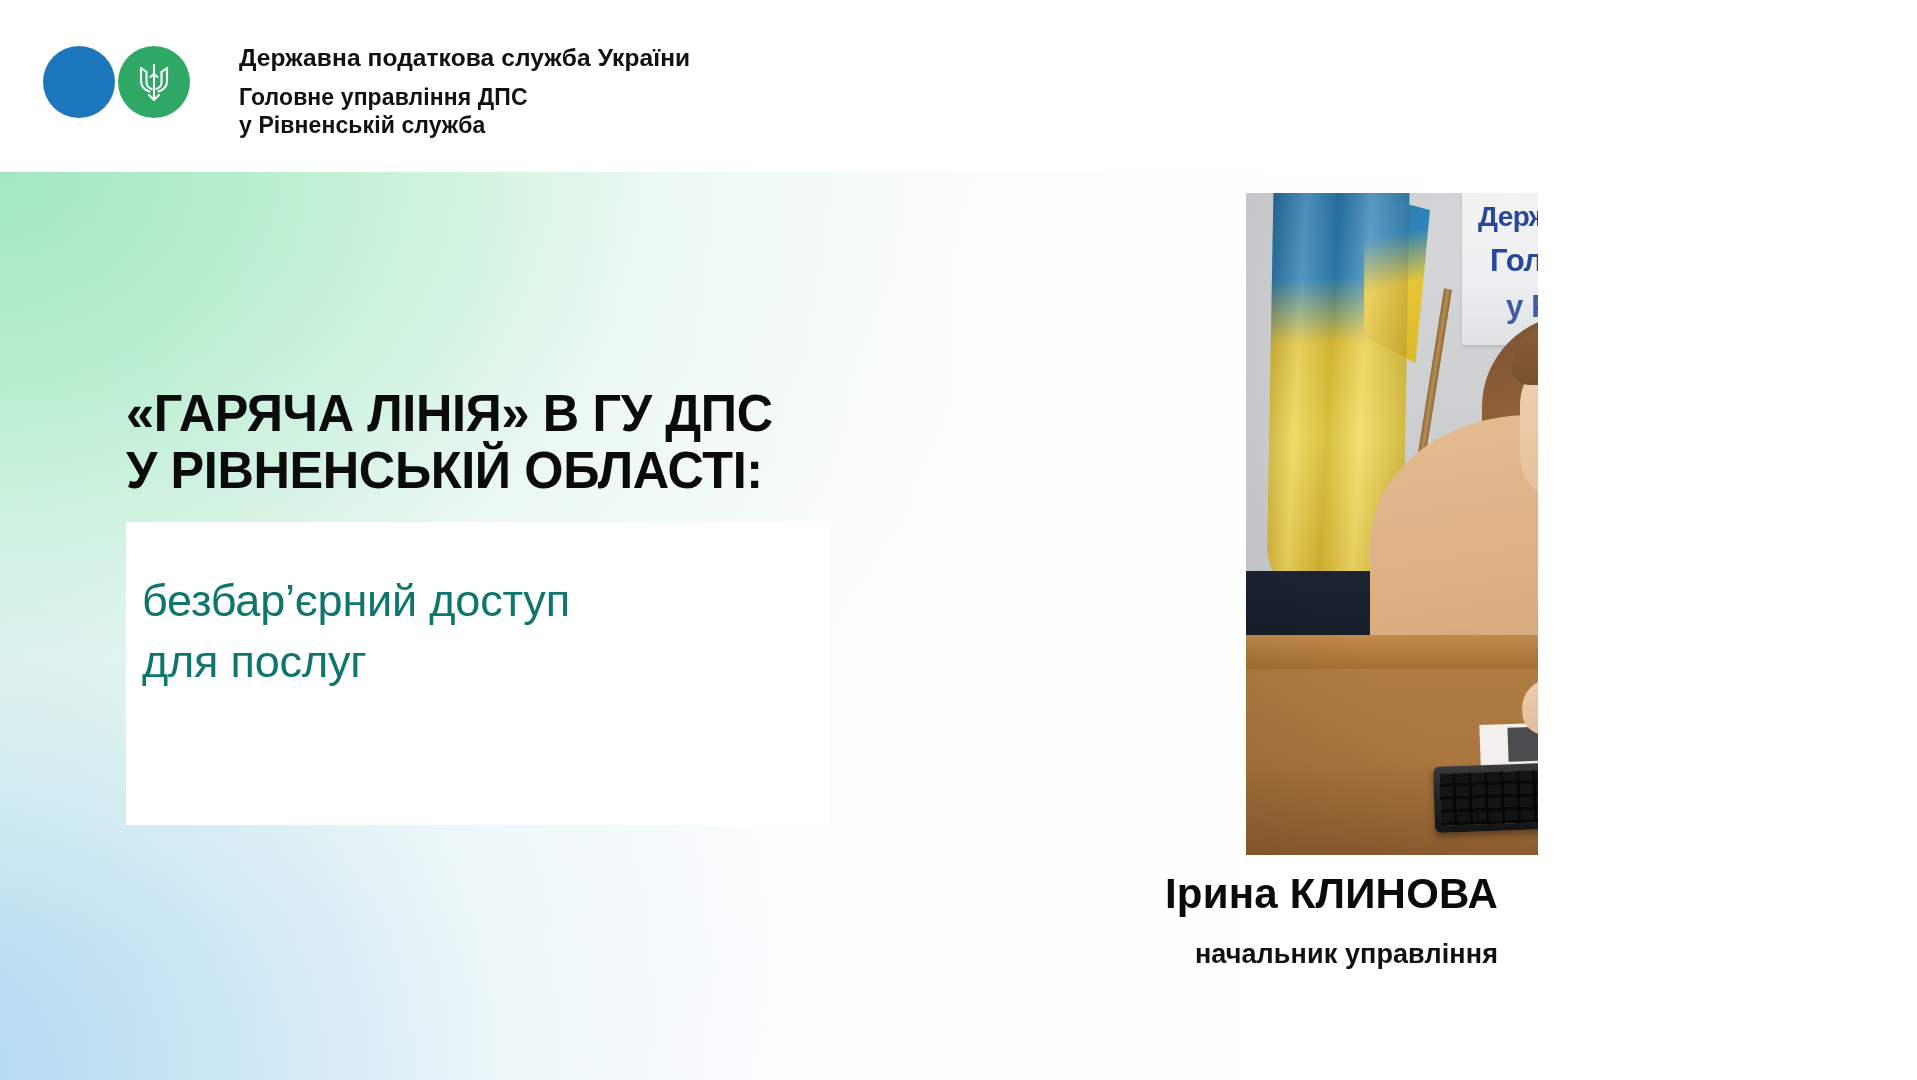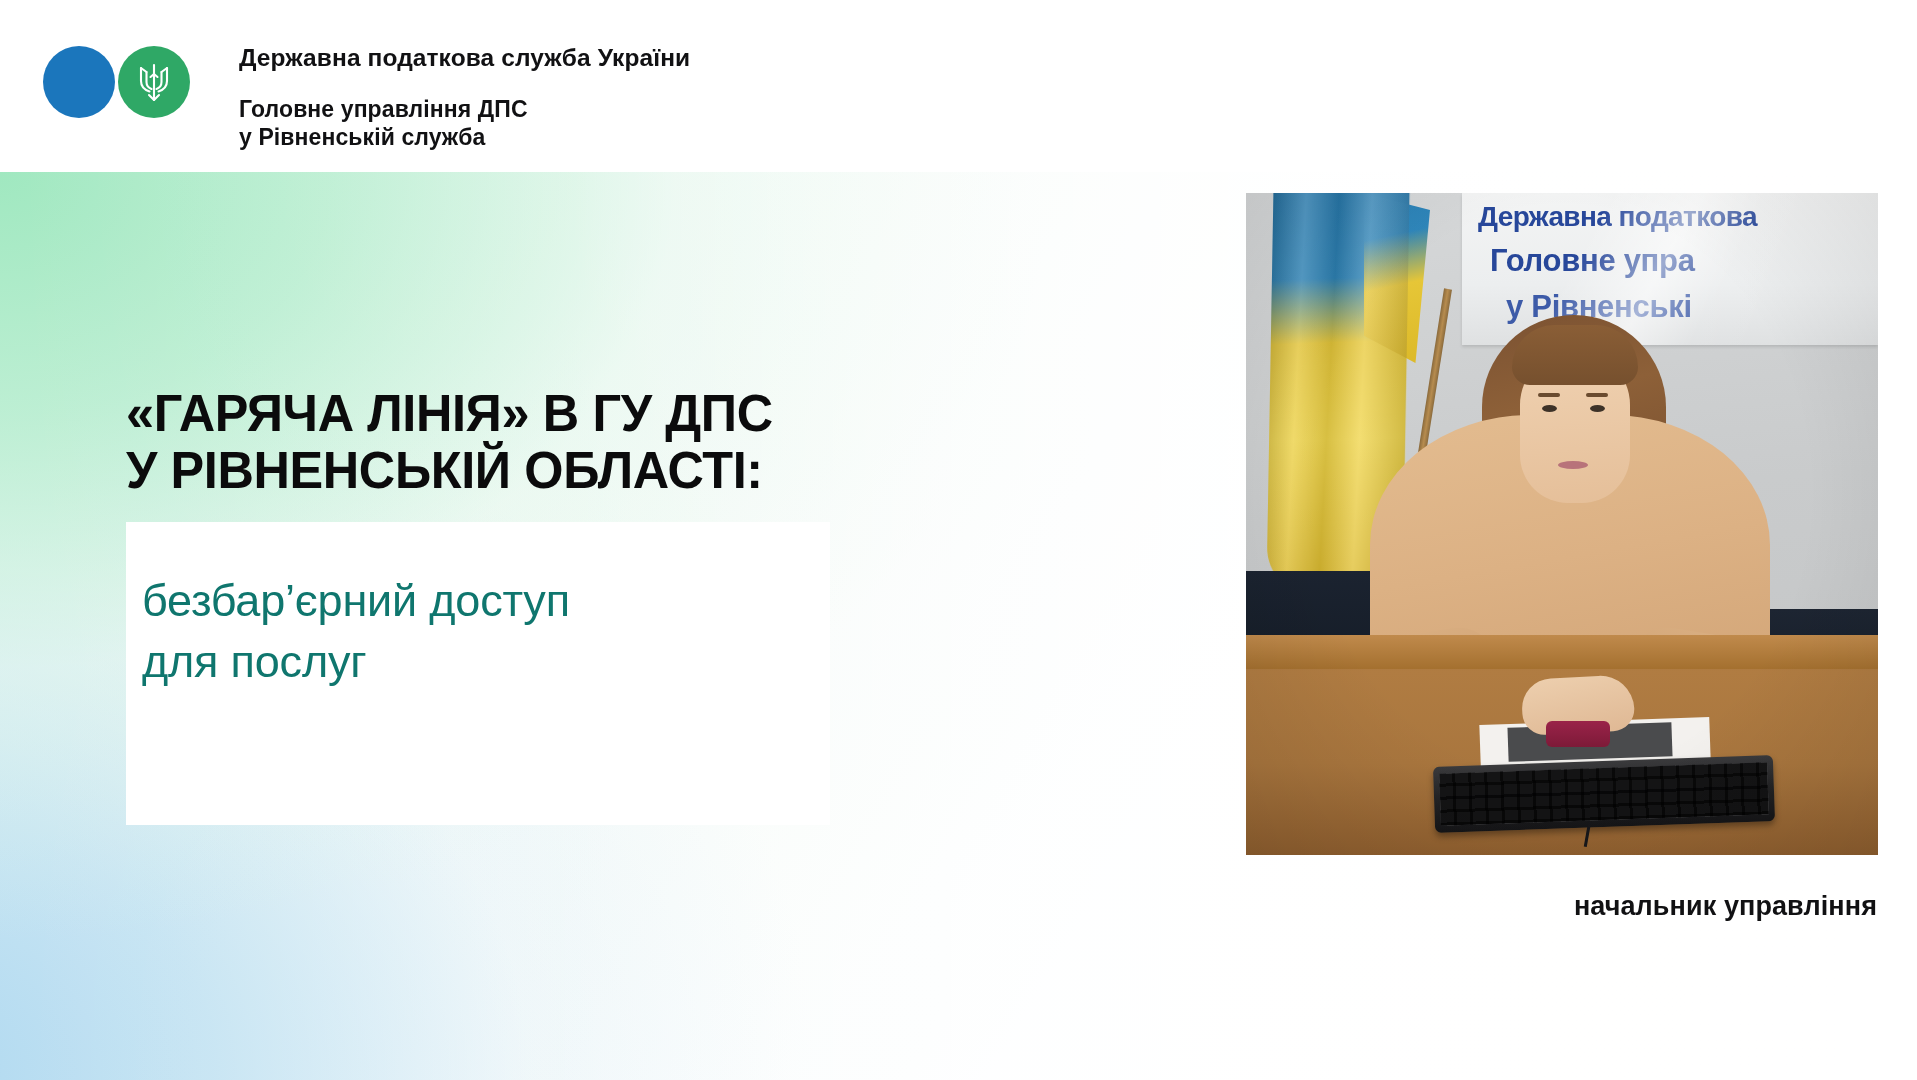--- a/index.html
+++ b/index.html
@@ -3,21 +3,21 @@
 <meta charset="utf-8">
 <title>Slide</title>
 <style>
   html, body {
     margin: 0;
     padding: 0;
     background: #ffffff;
   }
   #slide {
     position: relative;
-    width: 1917px;
+    width: 1538px;
     height: 1080px;
     overflow: hidden;
     font-family: "Liberation Sans", sans-serif;
     background: #ffffff;
   }
 
   
   .bg-canvas {
     position: absolute;
     left: 0;
@@ -95,21 +95,21 @@
   }
   .hdr-line1 {
     font-size: 24.5px;
     font-weight: 700;
     color: #111113;
     letter-spacing: 0.1px;
     line-height: 1.12;
     white-space: nowrap;
   }
   .hdr-line2 {
-    margin-top: 24px;
+    margin-top: 12px;
     font-size: 23px;
     font-weight: 700;
     color: #111113;
     letter-spacing: 0.1px;
     line-height: 1.22;
     white-space: nowrap;
   }
   .hdr-line3 {
     font-size: 23px;
     font-weight: 700;
@@ -536,18 +536,19 @@
     <div class="ph-phone"></div>
     <div class="ph-keyboard">
       <div class="ph-keys"></div>
     </div>
     <div class="ph-kb-cord"></div>
 
     <div class="ph-vignette"></div>
   </div>
 
   <div class="caption">
+    <div class="caption-name">Ірина КЛИНОВА</div>
     <div class="caption-role">
       <div class="caption-role-line">начальник управління</div>
     </div>
   </div>
 
 </div>
 
 </body></html>

